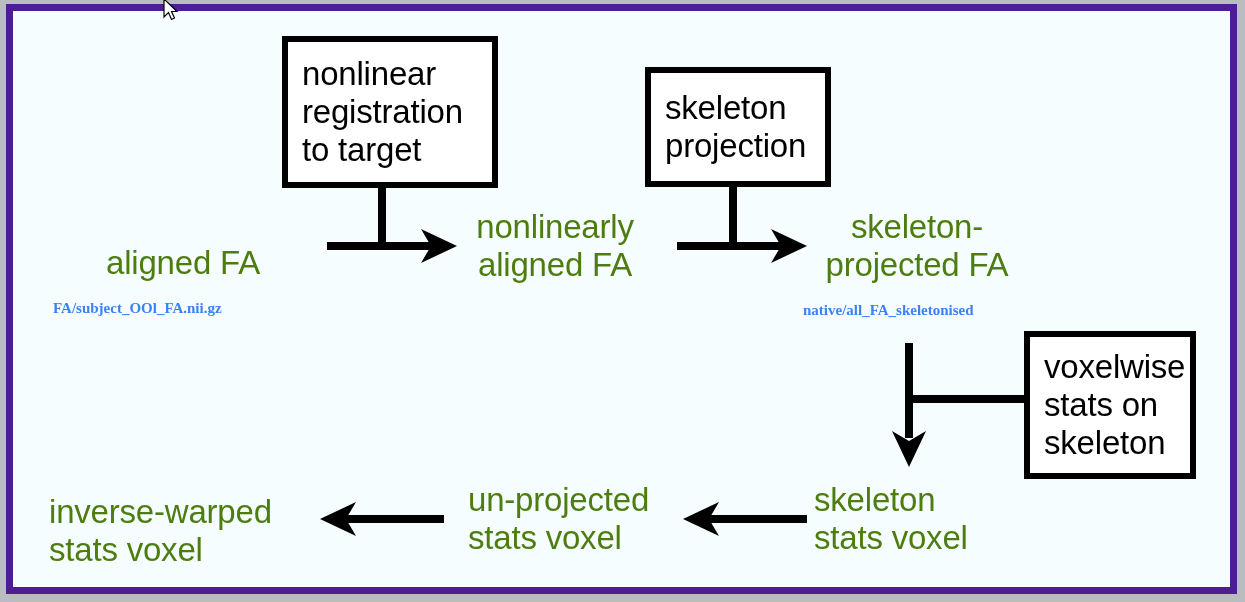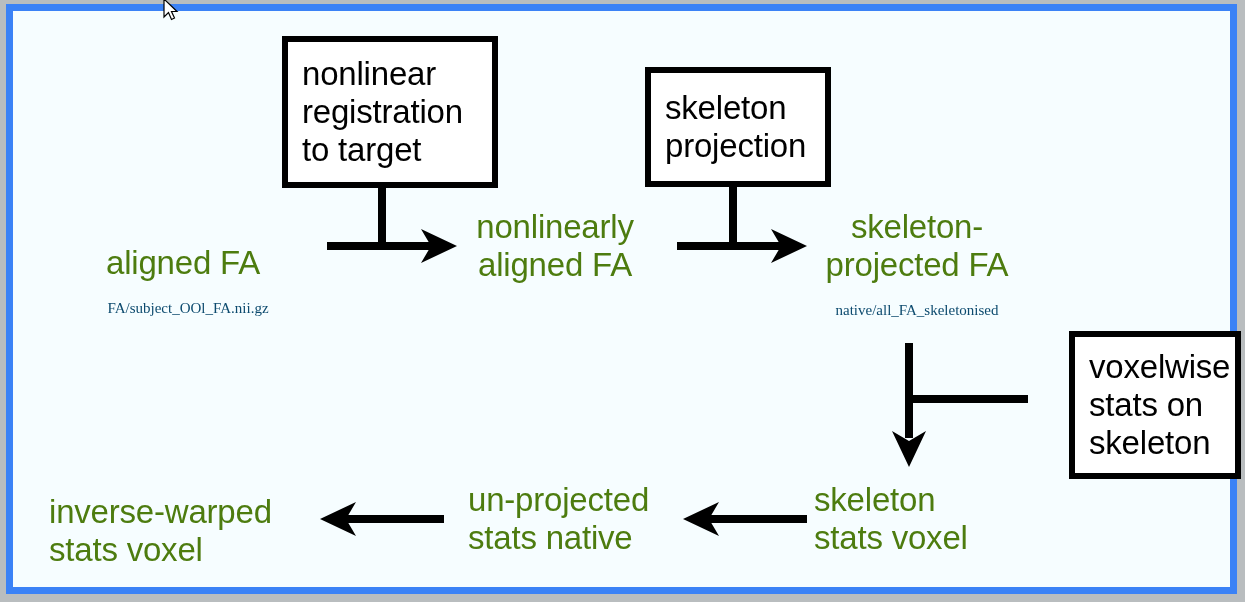--- a/index.html
+++ b/index.html
@@ -16,21 +16,21 @@
     font-family: "Liberation Sans", sans-serif;
   }
   
   #frame {
     position: absolute;
     left: 6px;
     top: 4px;
     width: 1231px;
     height: 590px;
     background: #f6fdff;
-    border: 7px solid #3b82f6;
+    border: 7px solid #4c1d95;
     box-sizing: border-box;
   }
   .node-box {
     position: absolute;
     background: #ffffff;
     border: 6px solid #000000;
     box-sizing: border-box;
     display: flex;
     flex-direction: column;
     justify-content: center;
@@ -47,23 +47,23 @@
     color: #4d7c0f;
     white-space: pre;
     letter-spacing: -0.2px;
   }
   .label.center { text-align: center; }
   .pathtext {
     position: absolute;
     font-family: "Liberation Serif", serif;
     font-size: 15px;
     line-height: 1.25;
-    color: #0c4a6e;
+    color: #3b82f6;
     white-space: pre;
-    text-align: center;
+    font-weight: bold;
   }
   .hbar {
     position: absolute;
     background: #000;
     height: 8px;
   }
   .vbar {
     position: absolute;
     background: #000;
     width: 8px;
@@ -81,41 +81,41 @@
       <span style="white-space:pre;">nonlinear
 registration
 to target</span>
     </div>
 
     <div class="node-box" style="left:632px; top:56px; width:186px; height:120px;">
       <span style="white-space:pre;">skeleton
 projection</span>
     </div>
 
-    <div class="node-box" style="left:1011px; top:320px; width:172px; height:148px;margin-left:45px;">
+    <div class="node-box" style="left:1011px; top:320px; width:172px; height:148px;">
       <span style="white-space:pre;">voxelwise
 stats on
 skeleton</span>
     </div>
 
     <div class="label center" style="left:60px; top:233px; width:220px;">aligned FA</div>
     <div class="pathtext" style="left:40px; top:288px; width:270px;">FA/subject_OOl_FA.nii.gz</div>
 
     <div class="label center" style="left:432px; top:197px; width:220px;">nonlinearly
 aligned FA</div>
 
     <div class="label center" style="left:793px; top:197px; width:222px;">skeleton-
 projected FA</div>
     <div class="pathtext" style="left:790px; top:290px; width:228px;">native/all_FA_skeletonised</div>
 
     <div class="label" style="left:801px; top:470px; width:240px;">skeleton
 stats voxel</div>
 
     <div class="label" style="left:455px; top:470px; width:250px;">un-projected
-stats native</div>
+stats voxel</div>
 
     <div class="label" style="left:36px; top:470px; width:300px;margin-top:12px;">inverse-warped
 stats voxel</div>
 
     <div class="vbar" style="left:365px; top:171px; height:66px;"></div>
 
     <svg class="arrowsvg" style="left:308px; top:213px;" width="145" height="48" viewBox="0 0 145 48">
       <rect x="6" y="18" width="104" height="8" fill="#000"></rect>
       <path d="M 136 22 L 100 5 L 110 22 L 100 39 Z" fill="#000"></path>
     </svg>

